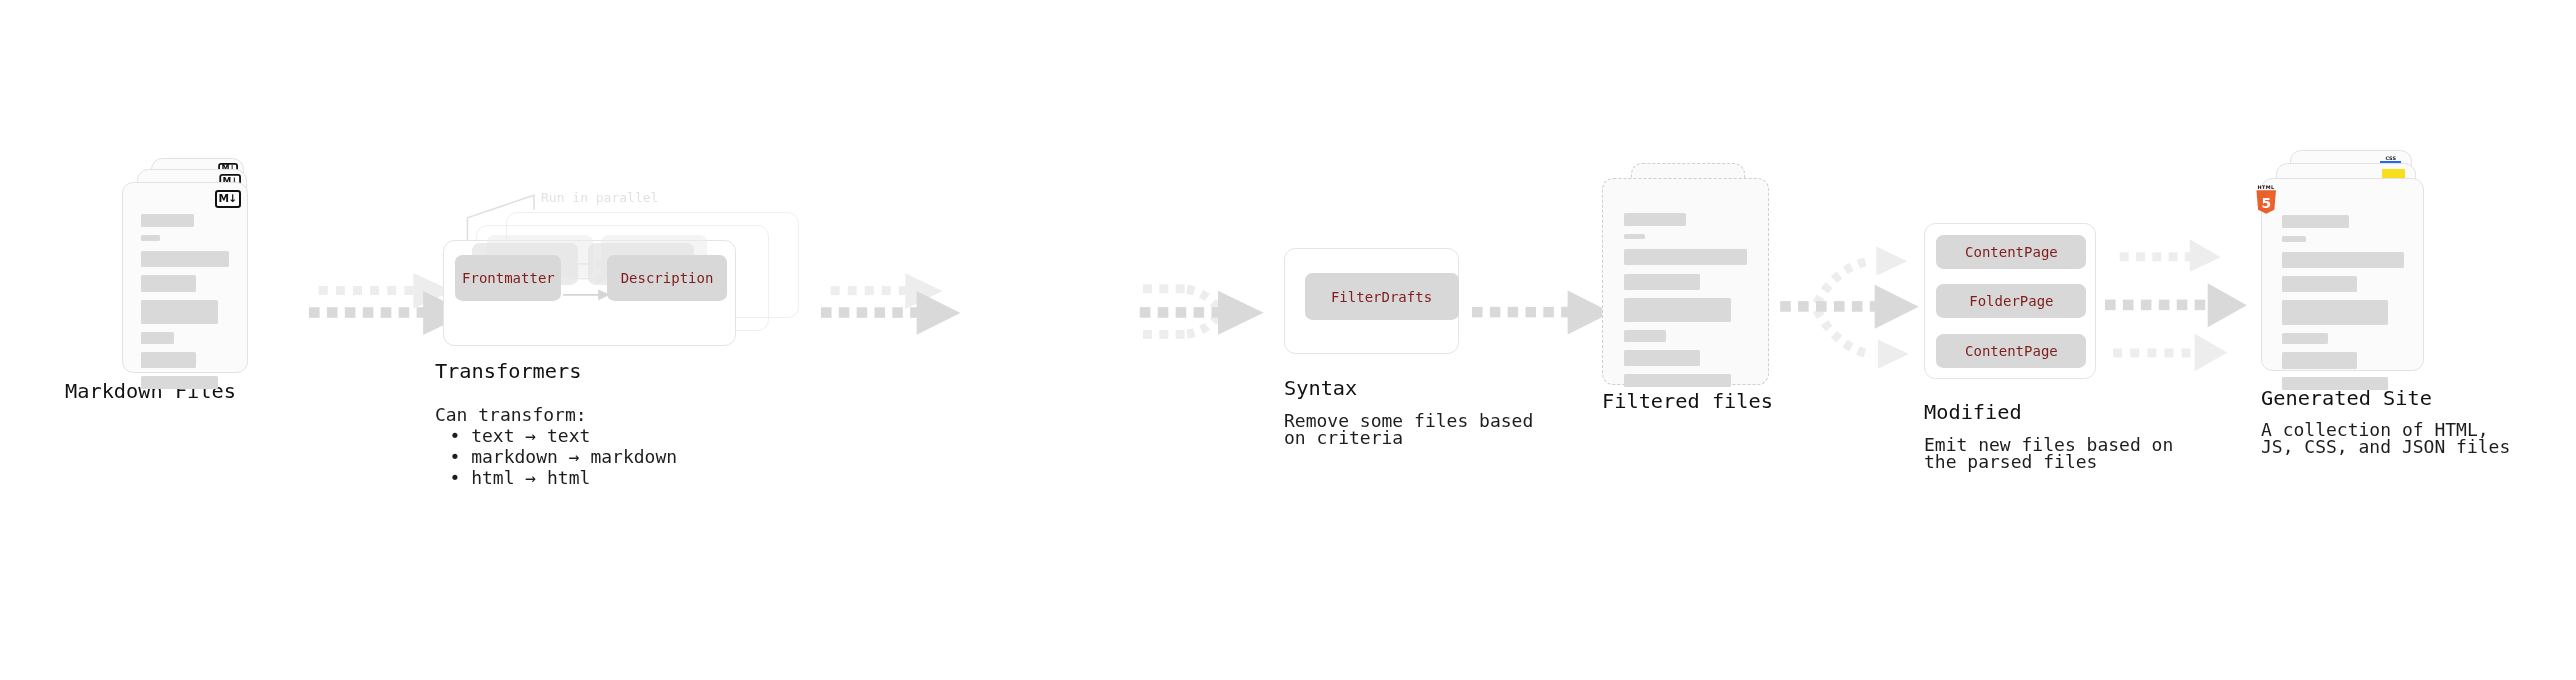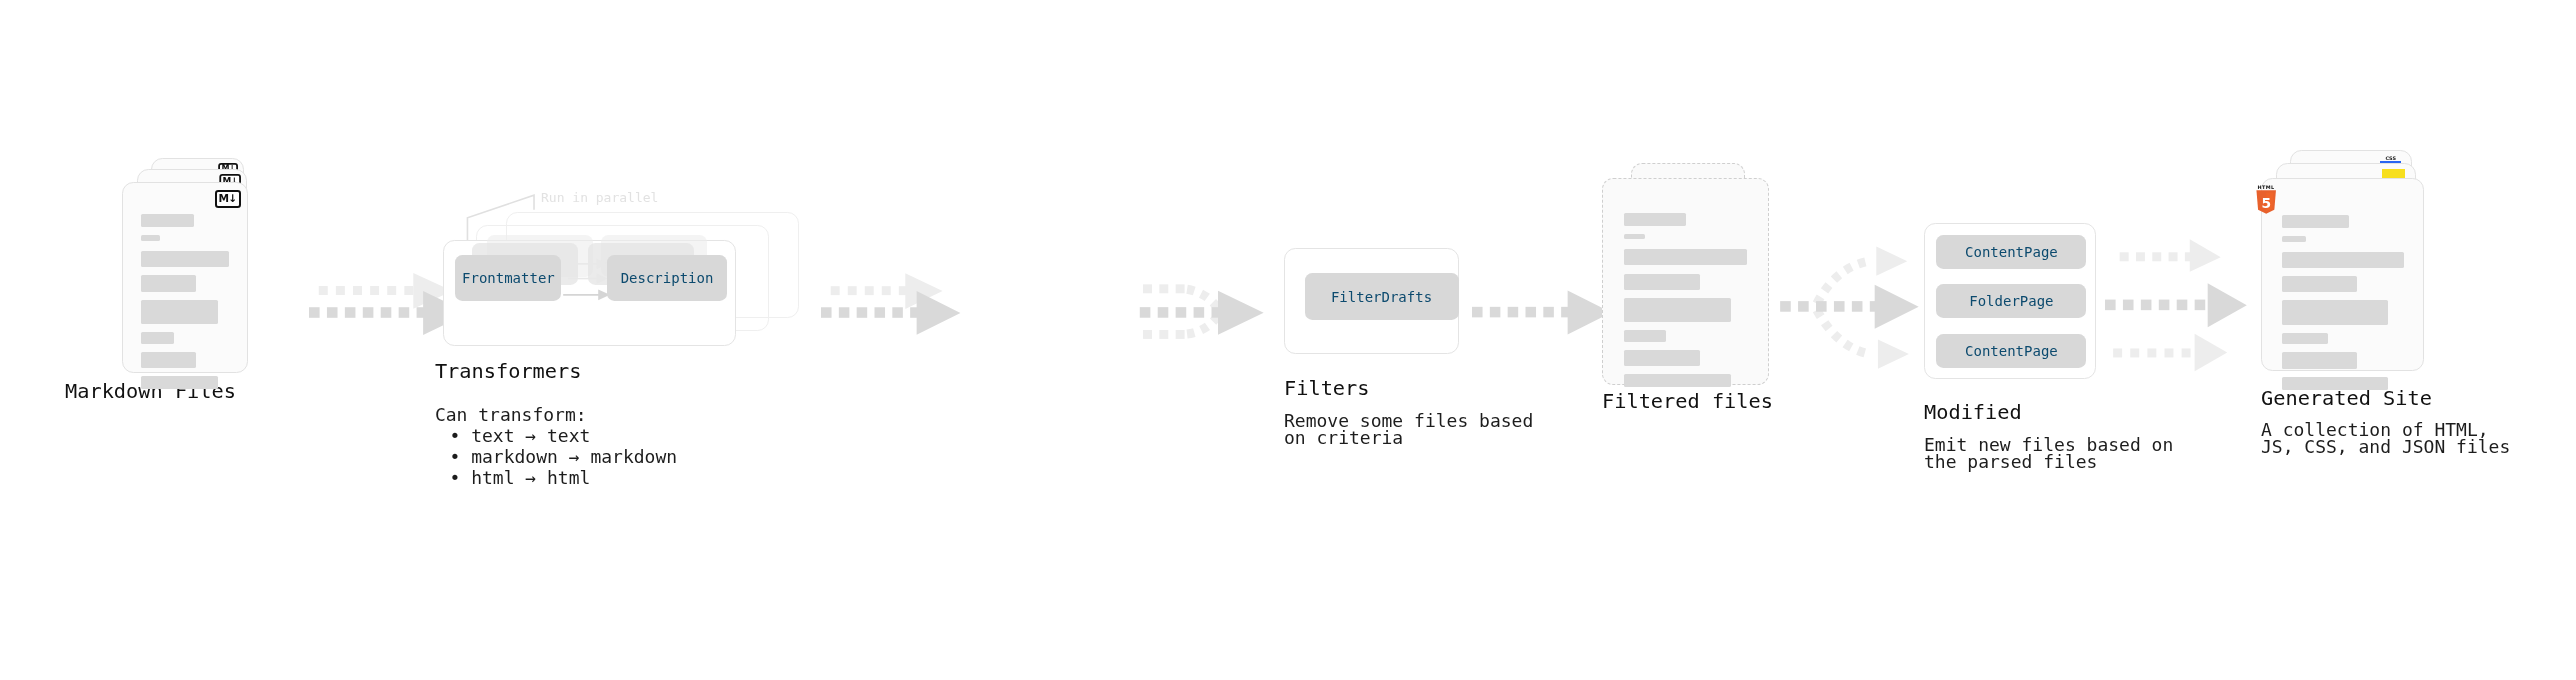--- a/index.html
+++ b/index.html
@@ -64,21 +64,21 @@
     position: absolute;
     background: #ffffff;
     border: 1.6px solid #e4e4e4;
     border-radius: 11.4px;
   }
   .box.ghost { background: transparent; border-color: #efefef; }
   .chip {
     position: absolute;
     background: #d8d8d8;
     border-radius: 7.3px;
-    color: #0c4a6e;
+    color: #7f1d1d;
     font-size: 14px;
     display: flex; align-items: center; justify-content: center;
     white-space: nowrap;
   }
   .chip.ghost1 { background: #e4e4e4; opacity: .75; }
   .chip.ghost2 { background: #ececec; opacity: .6; }
 
   
   .title {
     position: absolute;
@@ -230,21 +230,21 @@
         <rect x="78" y="48" width="13" height="13"></rect>
       <rect x="100" y="48" width="13" height="13"></rect>
       <polygon points="108,28 164,55 108,82"></polygon>
     </g>
   </svg>
 
   <div class="node" style="left:1284px; top:248px;">
     <div class="box" style="left:0px; top:0px; width:175px; height:106px;">
       <div class="chip" style="left:19.5px; top:24.4px; width:154px; height:47px; position:absolute; left:19.5px;">FilterDrafts</div>
     </div>
-    <div class="title" style="left:0px; top:128px;">Filters</div>
+    <div class="title" style="left:0px; top:128px;">Syntax</div>
     <div class="subtitle" style="left:0px; top:164px;">Remove some files based
 on criteria</div>
   </div>
 
   <svg class="arrow-svg" style="left:1472px; top:288px; width:154px; height:49px;" viewBox="0 0 190 60" width="154" height="49">
     <g fill="#d9d9d9">
       <rect x="0" y="23" width="13" height="13"></rect>
         <rect x="22" y="23" width="13" height="13"></rect>
       <rect x="44" y="23" width="13" height="13"></rect>
         <rect x="66" y="23" width="13" height="13"></rect>

